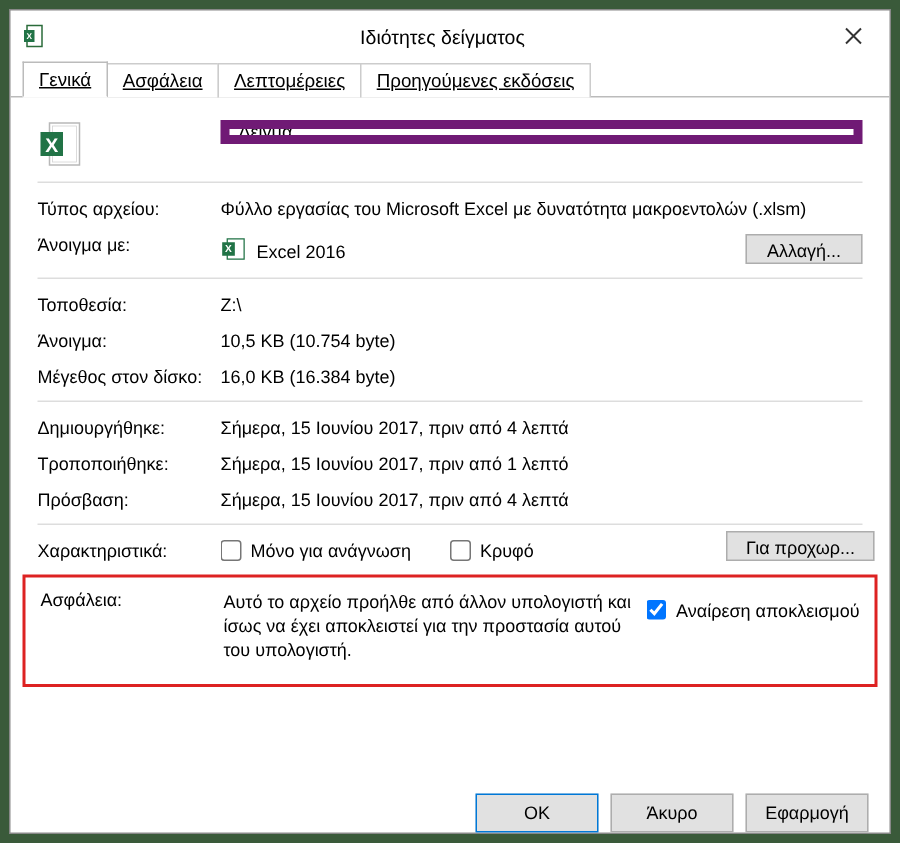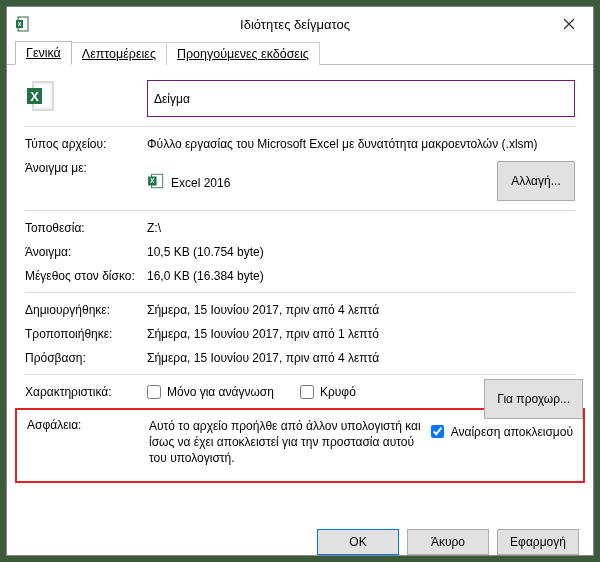--- a/index.html
+++ b/index.html
@@ -82,38 +82,38 @@
   }
   .row.sep { border-top:1px solid #ddd; margin-top:4px; padding-top:10px; }
   .lbl {
     width: 122px;
     flex-shrink:0;
     color:#000;
   }
   .val { flex:1; color:#000; }
   .name-input {
     width: 100%;
-    height: 37px;
-    border:1px solid #701a75;
+    height: 16px;
+    border:6px solid #701a75;
     padding: 2px 6px;
     font: inherit;
   }
   .excel-icon {
     width:32px;height:32px;
   }
   .excel-small {
     width:18px;height:18px;margin-right:6px;vertical-align:middle;
   }
   .btn {
     background:#e1e1e1;
     border:1px solid #adadad;
     padding: 3px 12px;
     font: inherit;
     min-width:78px;
-    height:40px;
+    height:20px;
     text-align:center;
     cursor:pointer;
   }
   .open-with-val { display:flex; align-items:flex-end; }
   .open-with-row .val { display:flex; align-items:center; justify-content:space-between; }
   .attr-row .val { display:flex; align-items:center; justify-content:flex-start; gap:26px; }
   .attr-row { position:relative; }
   .attr-advanced { position:absolute; right:-8px; top:4px; }
   .chk { display:flex; align-items:center; gap:6px; }
   .chk input { width:14px;height:14px;margin:0; }
@@ -152,20 +152,21 @@
     <span class="title">Ιδιότητες δείγματος</span>
     <div class="close-btn">
       <svg width="12" height="12" viewBox="0 0 12 12">
           <path d="M1 1 L11 11 M11 1 L1 11" stroke="currentColor" stroke-width="1.3"></path>
         </svg>
     </div>
   </div>
 
   <div class="tabs">
     <div class="tab active">Γενικά</div>
+    <div class="tab">Ασφάλεια</div>
     <div class="tab">Λεπτομέρειες</div>
     <div class="tab">Προηγούμενες εκδόσεις</div>
   </div>
 
   <div class="body">
 
     <div class="row">
       <div class="lbl">
         <svg class="excel-icon" viewBox="0 0 32 32">
             <rect x="8" y="2" width="20" height="28" fill="#fff" stroke="#b8b8b8" stroke-width="1"></rect>

